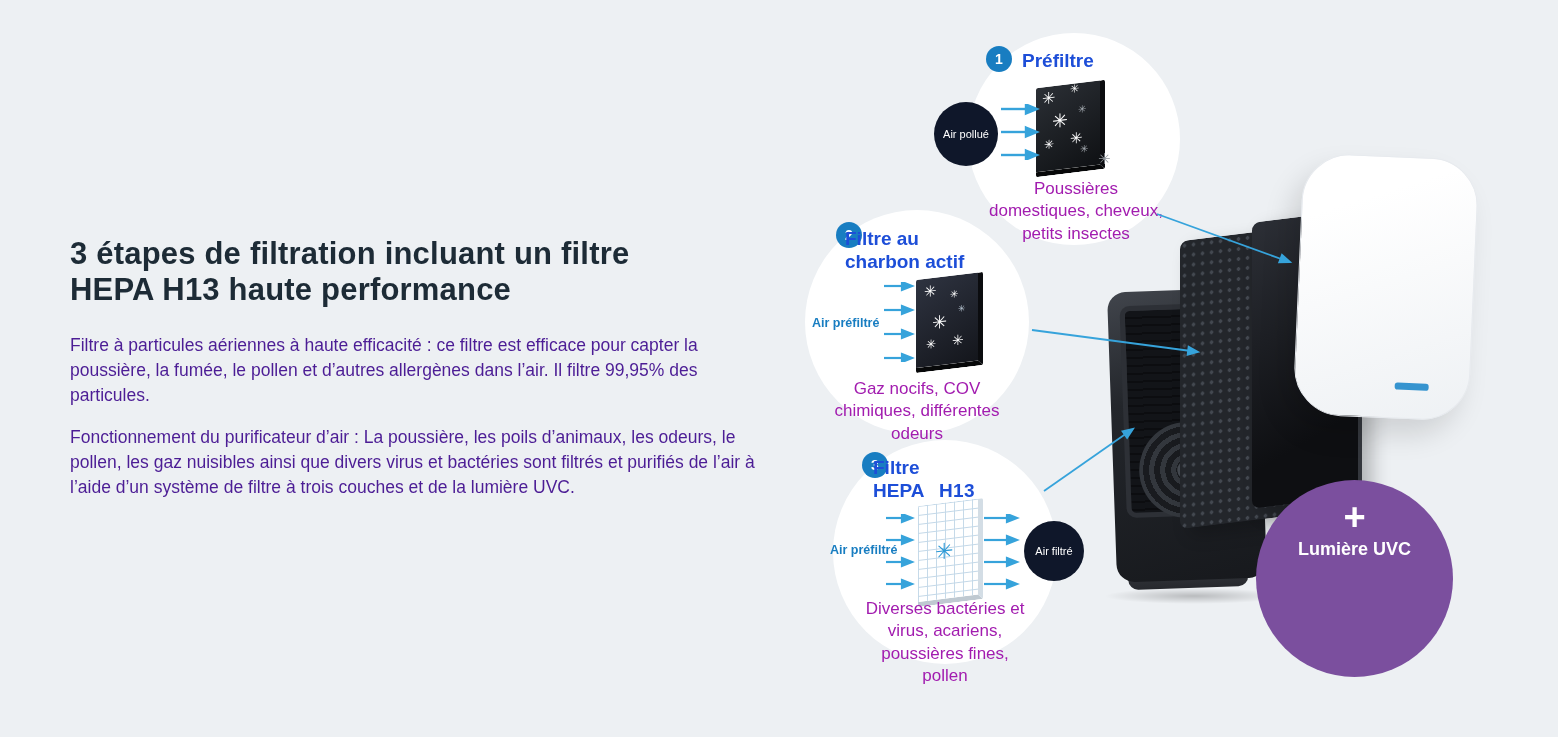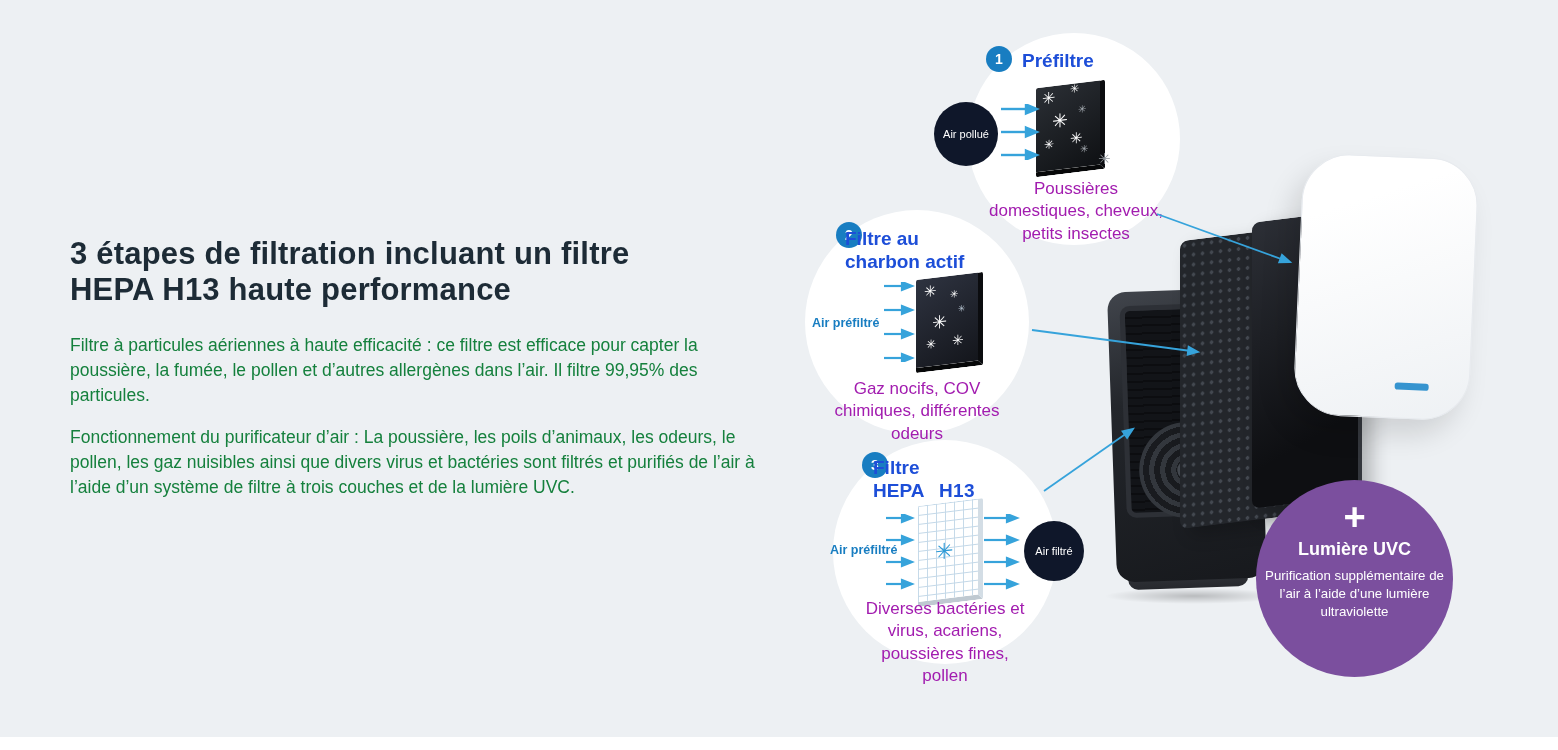--- a/index.html
+++ b/index.html
@@ -3,21 +3,21 @@
 <meta charset="utf-8">
 <style>
   html,body{margin:0;padding:0;}
   .stage{position:relative;width:1558px;height:750px;background:#edf0f3;overflow:hidden;
          font-family:"Liberation Sans",sans-serif;}
 
   
   .intro{position:absolute;left:70px;top:236px;width:698px;}
   .intro h2{margin:0 0 24px;font-size:31px;line-height:1.17;font-weight:bold;
             color:#1d2b36;letter-spacing:.2px;}
-  .intro p{margin:0 0 16px;font-size:17.5px;line-height:1.45;color:#15803d;}
+  .intro p{margin:0 0 16px;font-size:17.5px;line-height:1.45;color:#4c1d95;}
 
   
   .circle{position:absolute;background:#fff;border-radius:50%;z-index:2;}
   .c1{left:968px;top:33px;width:212px;height:212px;}
   .c2{left:805px;top:210px;width:224px;height:224px;}
   .c3{left:833px;top:440px;width:224px;height:224px;}
 
   .num-badge{position:absolute;width:26px;height:26px;border-radius:50%;background:#187dc1;
              color:#fff;font-size:14px;font-weight:bold;display:flex;align-items:center;
              justify-content:center;z-index:4;}
@@ -236,21 +236,20 @@
       <line x1="0" y1="70" x2="23" y2="70"></line>
         <polygon points="23,66 33,70 23,74"></polygon>
     </g>
   </svg>
   <div class="io-badge air-out">Air filtré</div>
   <div class="caption cap3">Diverses bactéries et virus, acariens, poussières fines, pollen</div>
 
   <div class="uvc">
     <div class="plus">+</div>
     <div class="uvc-title">Lumière UVC</div>
-    <div class="uvc-caption">Purification supplémentaire de l’air à l’aide d’une lumière ultraviolette</div>
   </div>
 
   <svg class="connector" width="1558" height="750" viewBox="0 0 1558 750">
     <g stroke="#36a3db" stroke-width="1.8" fill="#36a3db">
       <line x1="1157" y1="214" x2="1284" y2="260"></line>
       <polygon points="1290,262 1279.2,262.4 1282,254.8"></polygon>
       <line x1="1032" y1="330" x2="1191" y2="351"></line>
       <polygon points="1198,352 1187.6,354.7 1188.6,346.7"></polygon>
       <line x1="1044" y1="491" x2="1127" y2="433"></line>
       <polygon points="1133,429 1127.1,438 1122.5,431.4"></polygon>

